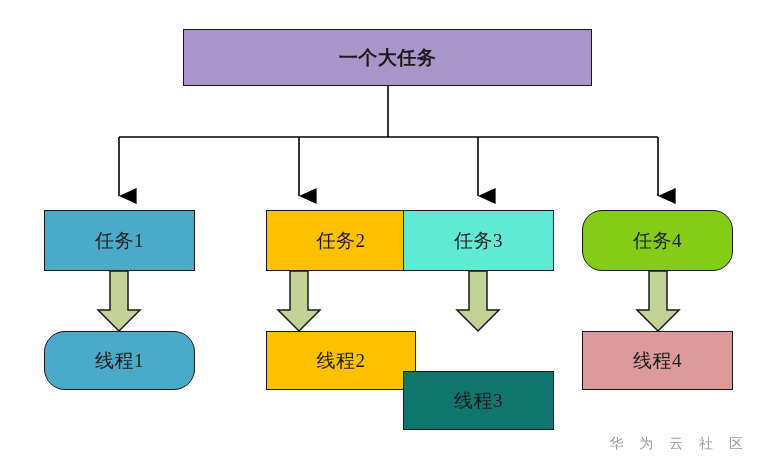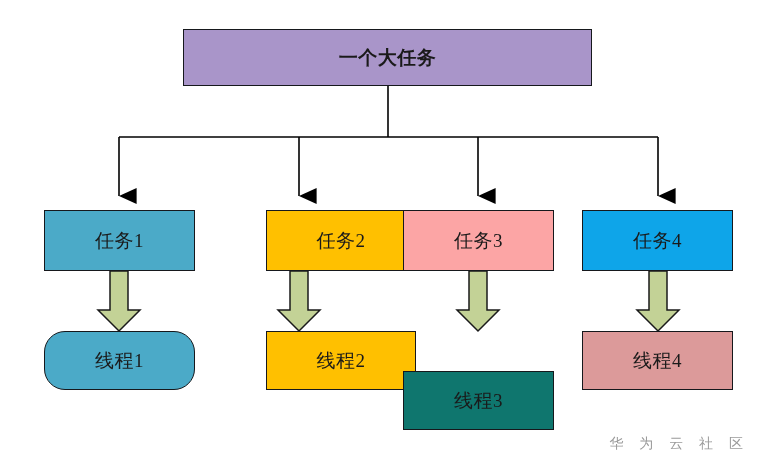--- a/index.html
+++ b/index.html
@@ -90,24 +90,24 @@
 <div class="node node-root" style="background:#a995c9;">
   <span>一个大任务</span>
 </div>
 
 <div class="node row-task col-1" style="background:#4baac8;">
   <span>任务1</span>
 </div>
 <div class="node row-task col-2" style="background:#ffc000;">
   <span>任务2</span>
 </div>
-<div class="node row-task col-3" style="background:#fca5a5;">
+<div class="node row-task col-3" style="background:#5eead4;">
   <span>任务3</span>
 </div>
-<div class="node row-task col-4" style="background:#0ea5e9;">
+<div class="node row-task col-4" style="background:#84cc16;border-radius:20px;">
   <span>任务4</span>
 </div>
 
 <div class="node row-thread col-1" style="background:#4baac8;border-radius:21px;">
   <span>线程1</span>
 </div>
 <div class="node row-thread col-2" style="background:#ffc000;">
   <span>线程2</span>
 </div>
 <div class="node row-thread col-3" style="background:#0f766e;margin-top:40px;">

